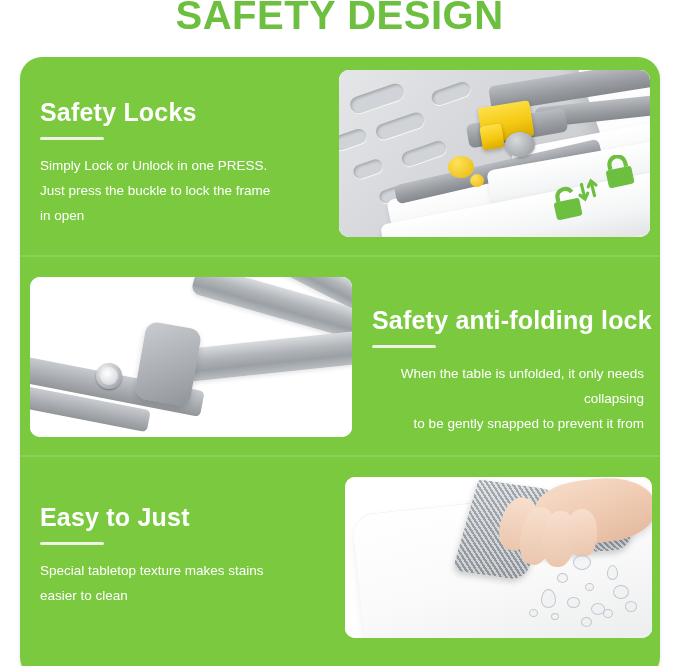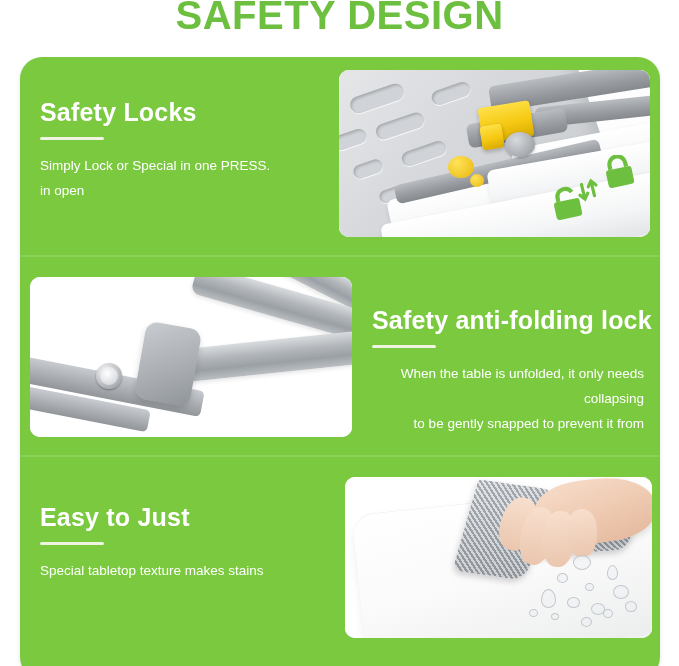--- a/index.html
+++ b/index.html
@@ -197,21 +197,22 @@
 
   <div class="card">
 
     <div class="divider d1"></div>
     <div class="divider d2"></div>
 
     <div class="txt t1">
       <div class="heading">Safety Locks</div>
       <div class="rule"></div>
       <div class="body">
-        <div>Simply Lock or Special in one PRESS.</div>
+        <div>Simply Lock or Unlock in one PRESS.</div>
+        <div>Just press the buckle to lock the frame</div>
         <div>in open</div>
       </div>
     </div>
 
     <div class="panel p1">
       <div class="scene">
         <div class="bg"></div>
 
         <div class="slab slab-main"></div>
         <div class="slot" style="left:10px;top:20px;width:56px;height:17px;transform:rotate(-19deg);"></div>
@@ -293,20 +294,21 @@
         <div>collapsing</div>
         <div>to be gently snapped to prevent it from</div>
       </div>
     </div>
 
     <div class="txt t3">
       <div class="heading">Easy to Just</div>
       <div class="rule"></div>
       <div class="body">
         <div>Special tabletop texture makes stains</div>
+        <div>easier to clean</div>
       </div>
     </div>
 
     <div class="panel p3">
       <div class="scene">
         <div class="bg"></div>
 
         <div class="tabletop" style="left:14px;top:22px;width:300px;height:150px;transform:rotate(-6deg);"></div>
 
         <div class="cloth" style="left:120px;top:6px;width:74px;height:94px;transform:rotate(8deg) skewX(-8deg);border-radius:4px 8px 16px 10px;"></div>

